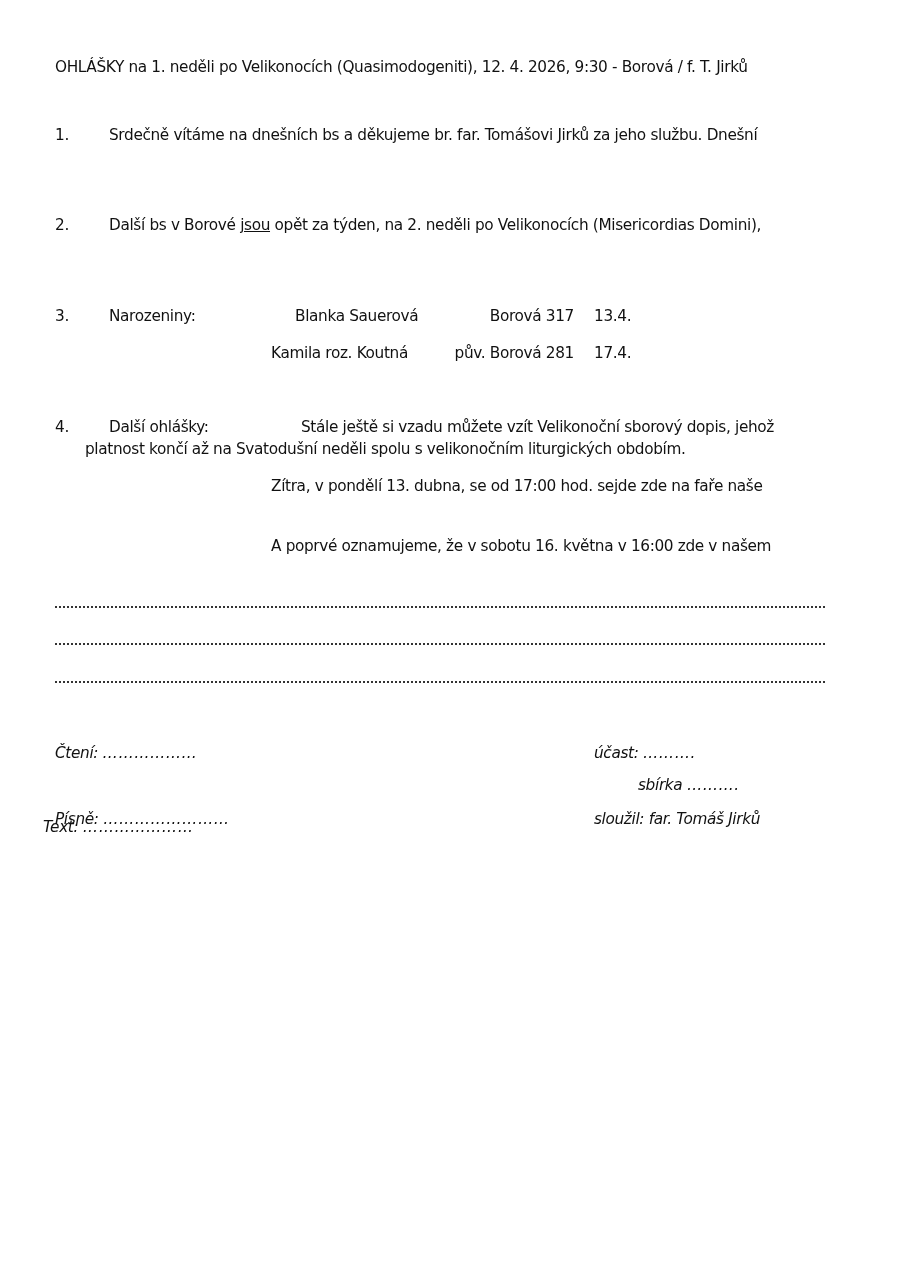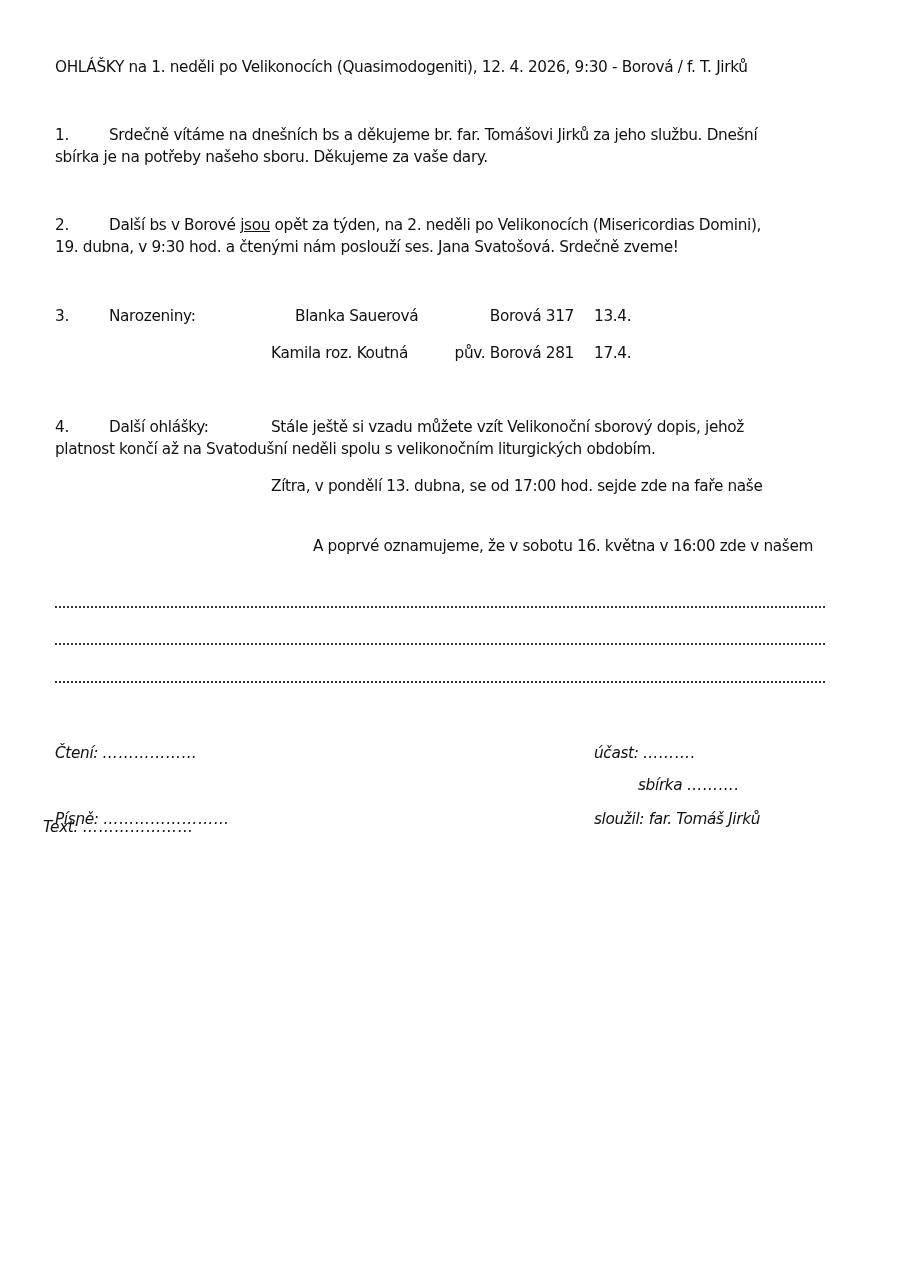--- a/index.html
+++ b/index.html
@@ -24,26 +24,24 @@
     .sig { position: absolute; white-space: nowrap; font-style: italic; }
     .fill { letter-spacing: 0.5px; }
   </style>
 </head>
 <body>
 
 <div class="abs title">OHLÁŠKY na 1. neděli po Velikonocích (Quasimodogeniti), 12. 4. 2026, 9:30 - Borová / f. T. Jirků</div>
 
 <div class="para" style="top:124px;">
   <div><span class="num">1.</span><span>Srdečně vítáme na dnešních bs a děkujeme br. far. Tomášovi Jirků za jeho službu. Dnešní</span></div>
-  <div>sbírka je na potřeby našeho sboru. Děkujeme za vaše dary.</div>
 </div>
 
 <div class="para" style="top:214px;">
   <div><span class="num">2.</span><span>Další bs v Borové </span><span class="u">jsou</span><span> opět za týden, na 2. neděli po Velikonocích (Misericordias Domini),</span></div>
-  <div>19. dubna, v 9:30 hod. a čtenými nám poslouží ses. Jana Svatošová. Srdečně zveme!</div>
 </div>
 
 <div>
   <span class="abs" style="left:55px; top:305px;">3.</span>
   <span class="abs" style="left:109px; top:305px;">Narozeniny:</span>
 
   <div>
     <span class="abs" style="left:271px; top:305px;margin-left:24px;">Blanka Sauerová</span>
     <span class="abs" style="right:331px; top:305px;">Borová 317</span>
     <span class="abs" style="left:594px; top:305px;">13.4.</span>
@@ -52,30 +50,30 @@
     <span class="abs" style="left:271px; top:342px;">Kamila roz. Koutná</span>
     <span class="abs" style="right:331px; top:342px;">pův. Borová 281</span>
     <span class="abs" style="left:594px; top:342px;">17.4.</span>
   </div>
 </div>
 
 <div>
   <span class="abs" style="left:55px; top:416px;">4.</span>
   <span class="abs" style="left:109px; top:416px;">Další ohlášky:</span>
 
-  <div class="para" style="top:416px;">
+  <div class="para" style="top:416px;margin-left:30px;">
     <div><span class="indent"></span><span>Stále ještě si vzadu můžete vzít Velikonoční sborový dopis, jehož</span></div>
     <div>platnost končí až na Svatodušní neděli spolu s velikonočním liturgických obdobím.</div>
   </div>
 
   <div class="para" style="top:475px;">
     <div><span class="indent"></span><span>Zítra, v pondělí 13. dubna, se od 17:00 hod. sejde zde na faře naše</span></div>
   </div>
 
-  <div class="para" style="top:535px;text-align:center;">
+  <div class="para" style="top:535px;">
     <div><span class="indent"></span><span>A poprvé oznamujeme, že v sobotu 16. května v 16:00 zde v našem</span></div>
   </div>
 </div>
 
 <div class="dots-line" style="top:606px;"></div>
 <div class="dots-line" style="top:643px;"></div>
 <div class="dots-line" style="top:681px;"></div>
 
 <div>
   <div class="sig" style="left:55px; top:742px;">

